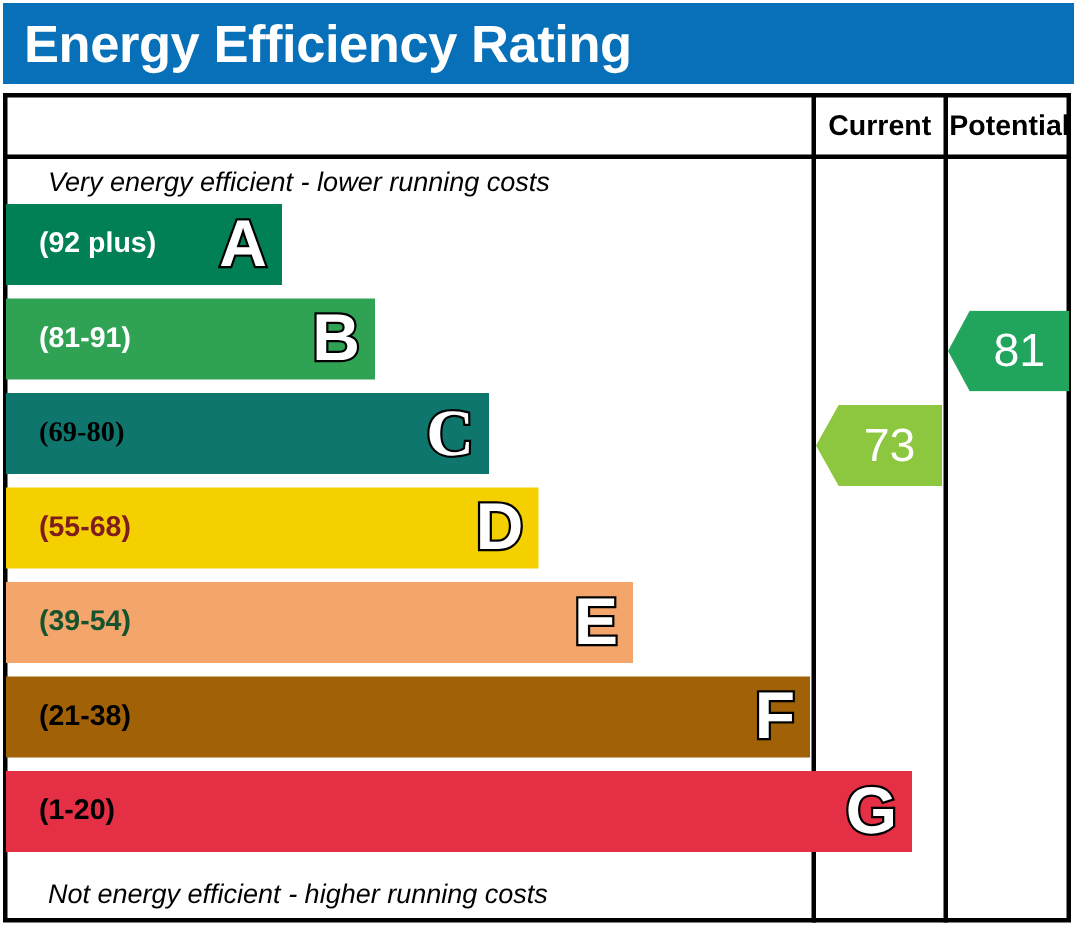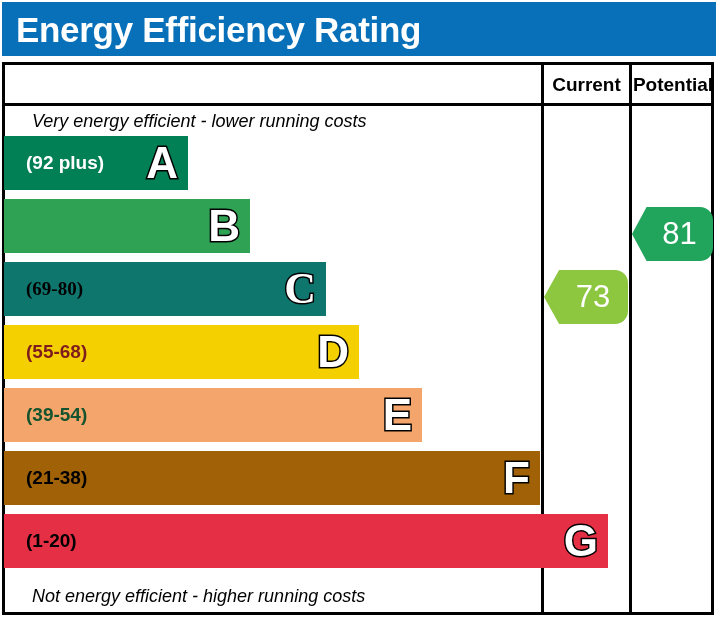--- a/index.html
+++ b/index.html
@@ -129,21 +129,20 @@
     -webkit-text-stroke: 3px #000000;
     paint-order: stroke fill;
     text-stroke: 3px #000000;
   }
 
   
   .rating {
     position: absolute;
     height: 54px;
     clip-path: polygon(18% 0%, 100% 0%, 100% 100%, 18% 100%, 0% 50%);
-    border-radius: 13px;
   }
   .rating-value {
     position: absolute;
     left: 0;
     top: 0;
     width: 100%;
     height: 54px;
     line-height: 54px;
     text-align: center;
     padding-left: 14px;
@@ -172,20 +171,21 @@
 
   <div class="caption top">Very energy efficient - lower running costs</div>
   <div class="caption bottom">Not energy efficient - higher running costs</div>
 
   <div id="bands-layer">
       <div class="band" style="top: 136px; width: 184px; background: rgb(0, 128, 84);">
         <div class="band-range" style="color: rgb(255, 255, 255);">(92 plus)</div>
         <div class="band-letter">A</div>
       </div>
       <div class="band" style="top: 199px; width: 246px; background: rgb(47, 162, 84);">
+        <div class="band-range" style="color: rgb(255, 255, 255);">(81-91)</div>
         <div class="band-letter">B</div>
       </div>
       <div class="band" style="top: 262px; width: 322px; background: #0f766e; font-family: Liberation Serif, serif;">
         <div class="band-range" style="color: rgb(0, 0, 0);">(69-80)</div>
         <div class="band-letter">C</div>
       </div>
       <div class="band" style="top: 325px; width: 355px; background: rgb(245, 208, 0);">
         <div class="band-range" style="color: #7f1d1d;">(55-68)</div>
         <div class="band-letter">D</div>
       </div>

